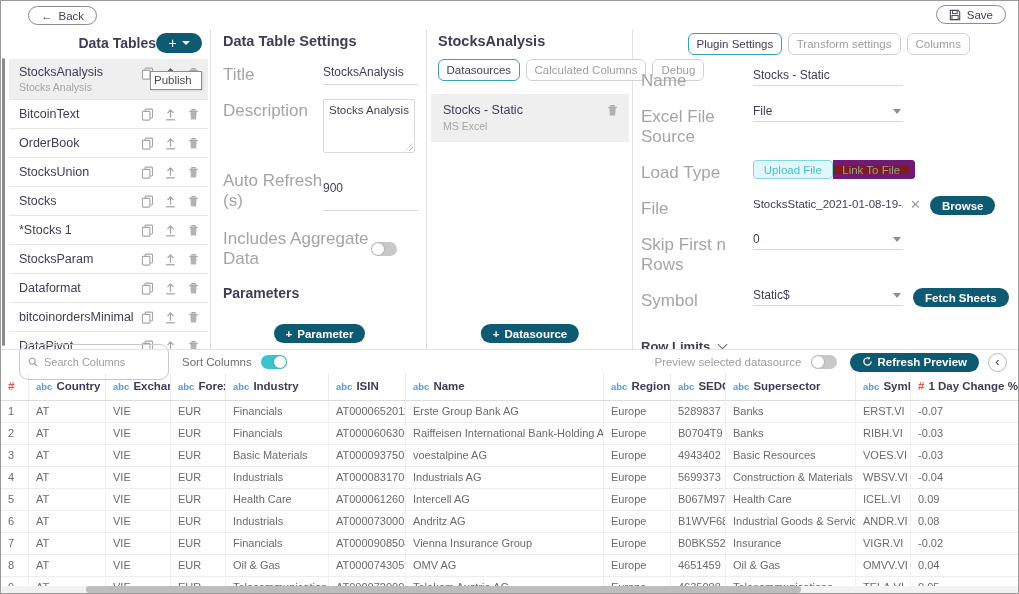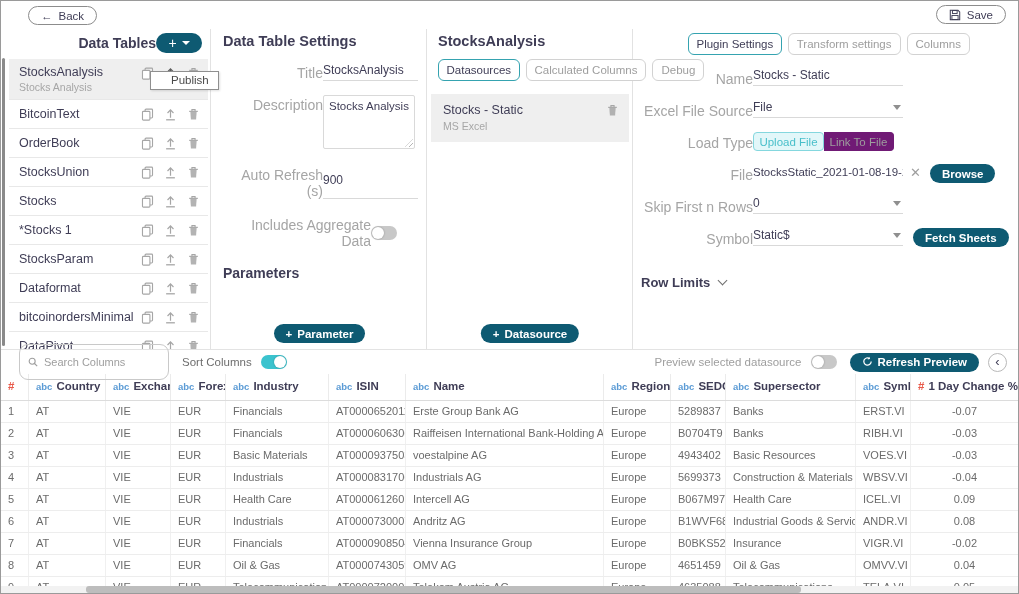--- a/index.html
+++ b/index.html
@@ -30,24 +30,24 @@
   .item { position:relative; display:flex; align-items:center; justify-content:space-between; height:29px;
           padding:0 8px 0 10px; border-bottom:1px solid #e8e8e8; cursor:pointer; }
   .item .iname { font-size:12.5px; color:#3f3d56; }
   .item .isub { font-size:10.5px; color:#a6a6a6; margin-top:2px; }
   .item.selected { height:41px; background:#efefef; align-items:flex-start; padding-top:6px; }
   .icon-row { display:flex; gap:10px; color:#a6a6a6; align-items:center; }
   .icon-row .ric { display:flex; cursor:pointer; }
   .item.selected .icon-row { margin-top:2px; }
   .item.selected .ric.pub { color:#5c5c5c; }
   .tooltip { position:absolute; left:149px; top:70px; z-index:30; background:#fff; border:1px solid #8f8f8f;
-             padding:2px 9px 3px 20px; font-size:11.5px; color:#4a4a4a; box-shadow:1px 1px 2px rgba(0,0,0,.12); }
-
-  
-  .flabel { font-size:14px; color:#a5a5a5;text-align:right; }
+             padding:2px 9px 3px 3px; font-size:11.5px; color:#4a4a4a; box-shadow:1px 1px 2px rgba(0,0,0,.12); }
+
+  
+  .flabel { font-size:17px; color:#a5a5a5; }
   .uline { border:none; border-bottom:1px solid #d9d9d9; font-size:12px; color:#3f3d56; background:transparent;
            padding:0 0 3px 0; font-family:inherit; }
   .switch { position:relative; width:26px; height:14px; border-radius:7px; background:#c8c8c8; cursor:pointer; flex:none; }
   .switch .knob { position:absolute; top:1px; left:1px; width:12px; height:12px; border-radius:50%; background:#fff;
                   box-shadow:0 0 2px rgba(0,0,0,.3); }
   .switch.on { background:var(--toggleon); }
   .switch.on .knob { left:auto; right:1px; }
   .teal-btn { display:flex; align-items:center; gap:5px; height:19px; border:none; border-radius:10px;
               background:var(--accent); color:#fff; font-size:11.5px; font-weight:700; padding:0 12px; cursor:pointer; }
 
@@ -79,23 +79,23 @@
   .ds-card .ric { color:#a6a6a6; display:flex; cursor:pointer; }
 
   
   .plugin { position:absolute; left:636px; top:30px; width:378px; height:318px; }
   .plugin .tabs { margin-left:3px; margin-top:2px;padding-left:48px; }
   .prow { display:flex; align-items:flex-start; margin:13px 0 0 4px; }
   .prow .flabel { width:112px; flex:none; padding-top:3px; }
   .pctrl { position:relative; width:150px; }
   .pctrl .uline { width:150px; display:block; }
   .pctrl .caret-g { position:absolute; right:2px; top:5px; }
-  .seg { display:flex; width:141px; }
+  .seg { display:flex; width:162px; }
   .seg-btn { flex:1; height:19px; font-size:11.5px; display:flex; align-items:center; justify-content:center;
-             border:1px solid #701a75; background:#701a75; color:#9e9e9e; cursor:pointer; }
+             border:5px solid #701a75; background:#7f1d1d; color:#9e9e9e; cursor:pointer; }
   .seg-btn:first-child { border-radius:4px 0 0 4px; }
   .seg-btn:last-child { border-radius:0 4px 4px 0; border-left:none; }
   .seg-btn.active { background:#e2f7f9; color:#49bfca; border:1px solid #84d7de; border-radius:4px; }
   .file-val { font-size:11.5px; color:#3f3d56; width:150px; white-space:nowrap; overflow:hidden; padding-top:2px; }
   .close-x { color:#9e9e9e; font-size:13px; margin:0 9px 0 7px; cursor:pointer; line-height:17px; }
   .side-btn { margin-left:10px; }
   .rowlimits { display:flex; align-items:center; gap:9px; margin:28px 0 0 4px; font-size:13px; font-weight:700; color:#3f3d56; cursor:pointer; }
   .chev-down { width:7px; height:7px; border-right:1.6px solid #6e6e6e; border-bottom:1.6px solid #6e6e6e;
                transform:rotate(45deg); margin-top:-4px; }
 
@@ -113,21 +113,21 @@
   .circle-btn { width:19px; height:19px; border-radius:50%; border:1px solid #b9b9b9; background:#fff; color:#3f3d56;
                 font-size:13px; line-height:16px; text-align:center; margin:0 11px 0 9px; cursor:pointer; }
 
   
   .grid { position:absolute; top:373px; left:0; width:1019px; bottom:0; background:#fff; }
   .grow { display:grid; border-bottom:1px solid #ededed; }
   .grow.head { border-bottom:1px solid #dcdcdc; }
   .gcell { height:21px; line-height:20px; font-size:11px; color:#6b6b6b; padding-left:7px; border-right:1px solid #f0f0f0;
            white-space:nowrap; overflow:hidden; }
   .head .gcell { height:26px; line-height:25px; font-size:11.5px; font-weight:700; color:#3f3d56; border-right:1px solid #ebebeb; }
-  .gcell.right { text-align:center; padding-right:8px; }
+  .gcell.right { text-align:left; padding-right:8px; }
   .hicon-abc { color:var(--abcblue); font-size:9.5px; font-weight:700; margin-right:4px; }
   .hicon-num { color:var(--hashred); font-size:11.5px; font-weight:700; margin-right:4px; }
 
   
   .hscroll { position:absolute; left:0; right:0; bottom:0; height:7px; background:#f2f2f2; }
   .hscroll .thumb { position:absolute; left:85px; top:0; width:715px; height:7px; background:#bdbdbd; border-radius:3px; cursor:pointer; }
 </style>
 </head>
 <body>
 

